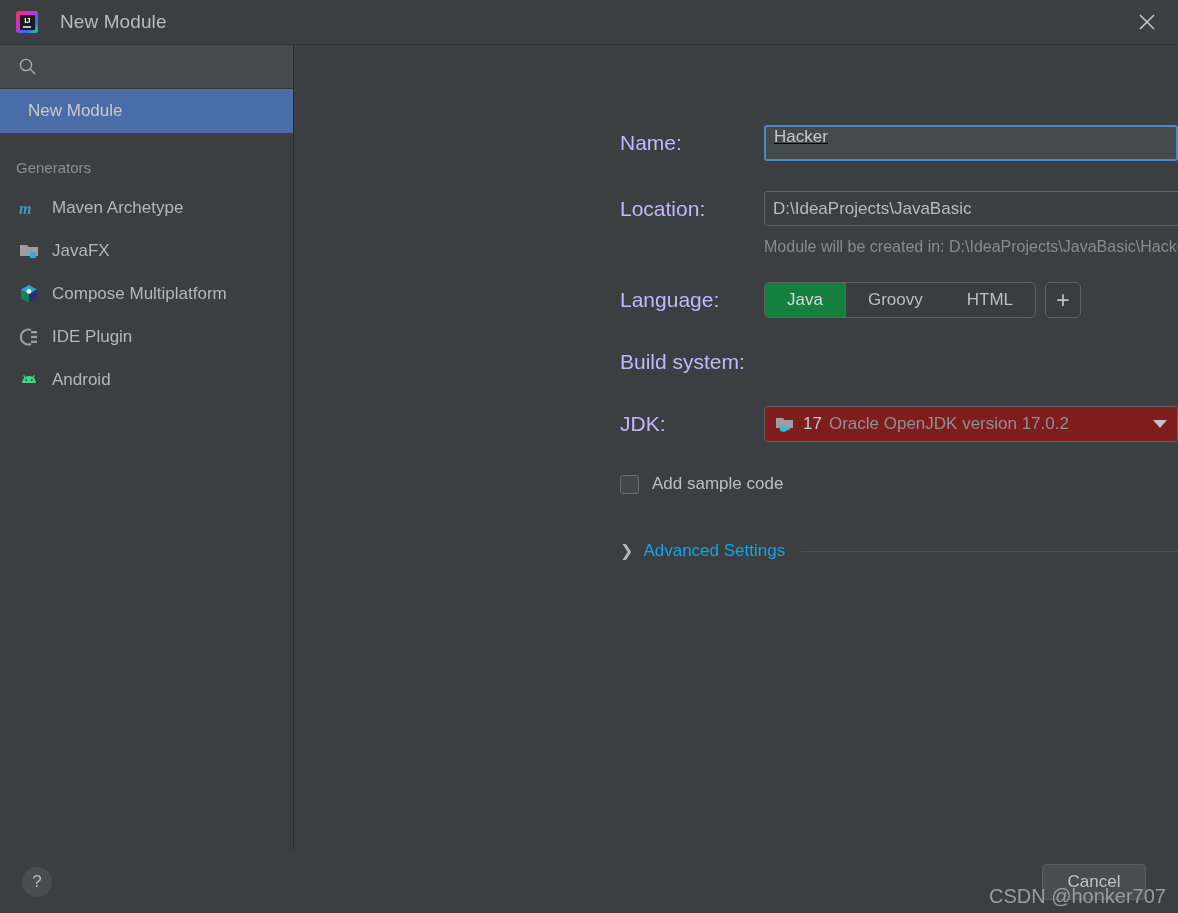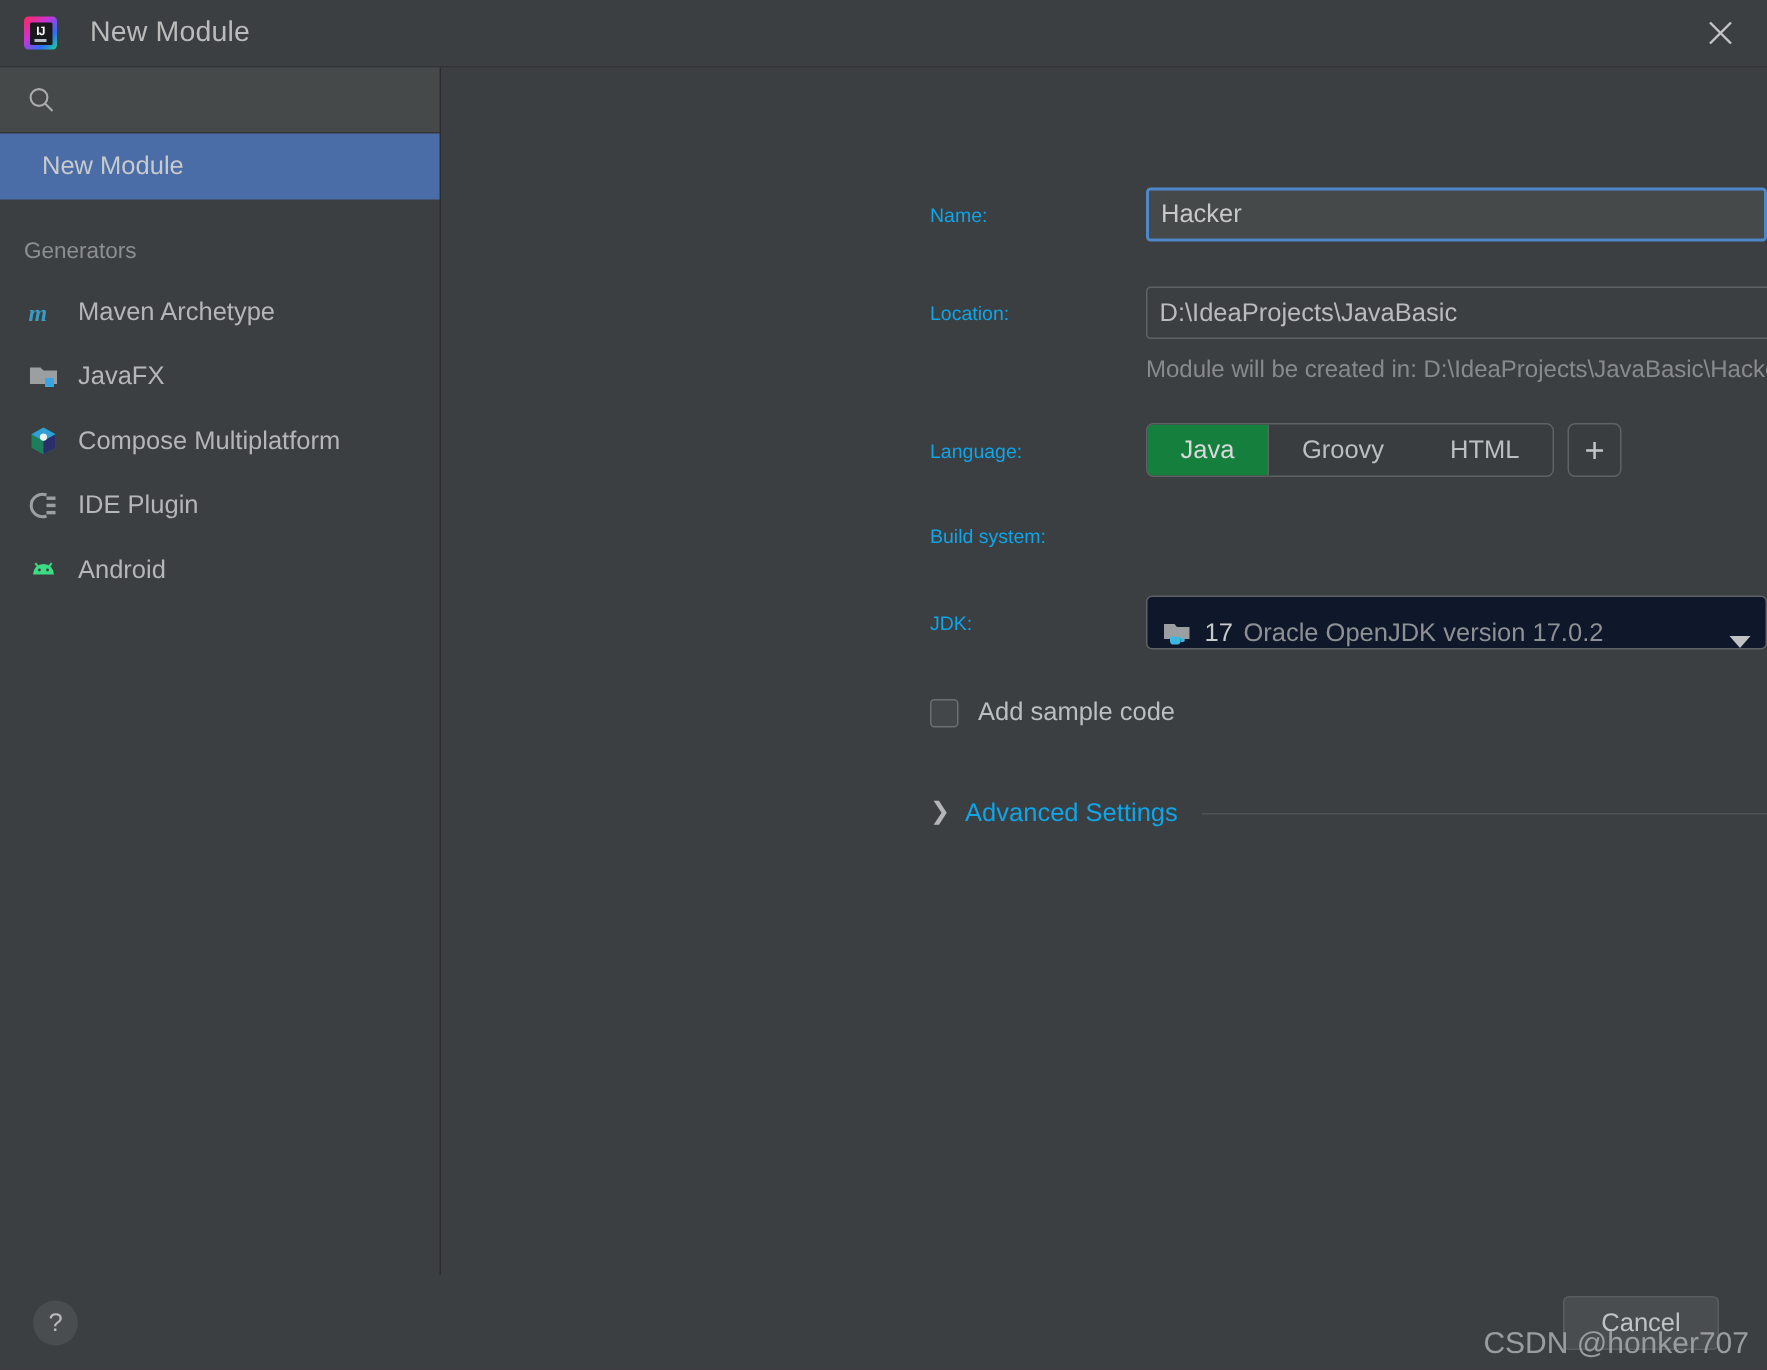--- a/index.html
+++ b/index.html
@@ -153,35 +153,35 @@
   }
   .row {
     display: flex;
     align-items: center;
     padding-left: 326px;
     position: relative;
   }
   .row-label {
     width: 144px;
     flex: 0 0 144px;
-    color: #0ea5e9;
-    font-size: 13px;
+    color: #c4b5fd;
+    font-size: 21px;
   }
 
   
   .row-name { margin-top: 0; }
   .name-input-wrap {
     width: 414px;
     height: 36px;
     border: 2px solid #4e87c7;
     border-radius: 3px;
     background: #45494a;
     display: flex;
-    align-items: center;
     padding: 0 8px;
+    text-decoration: underline;
   }
   .name-input-wrap .val {
     color: #c6c8c9;
     font-size: 17px;
   }
 
   
   .row-location { margin-top: 30px; }
   .loc-input-wrap {
     width: 678px;
@@ -246,23 +246,23 @@
     line-height: 1;
   }
 
   
   .row-jdk { margin-top: 32px; }
   .jdk-combo {
     width: 414px;
     height: 36px;
     border: 1px solid #5e6264;
     border-radius: 4px;
-    background: #0f172a;
-    display: flex;
-    align-items: flex-end;
+    background: #7f1d1d;
+    display: flex;
+    align-items: center;
     padding: 0 10px 0 10px;
     cursor: pointer;
   }
   .jdk-icon { margin-right: 7px; display: flex; }
   .jdk-ver {
     color: #c7c9ca;
     font-size: 17px;
     margin-right: 7px;
   }
   .jdk-desc {

